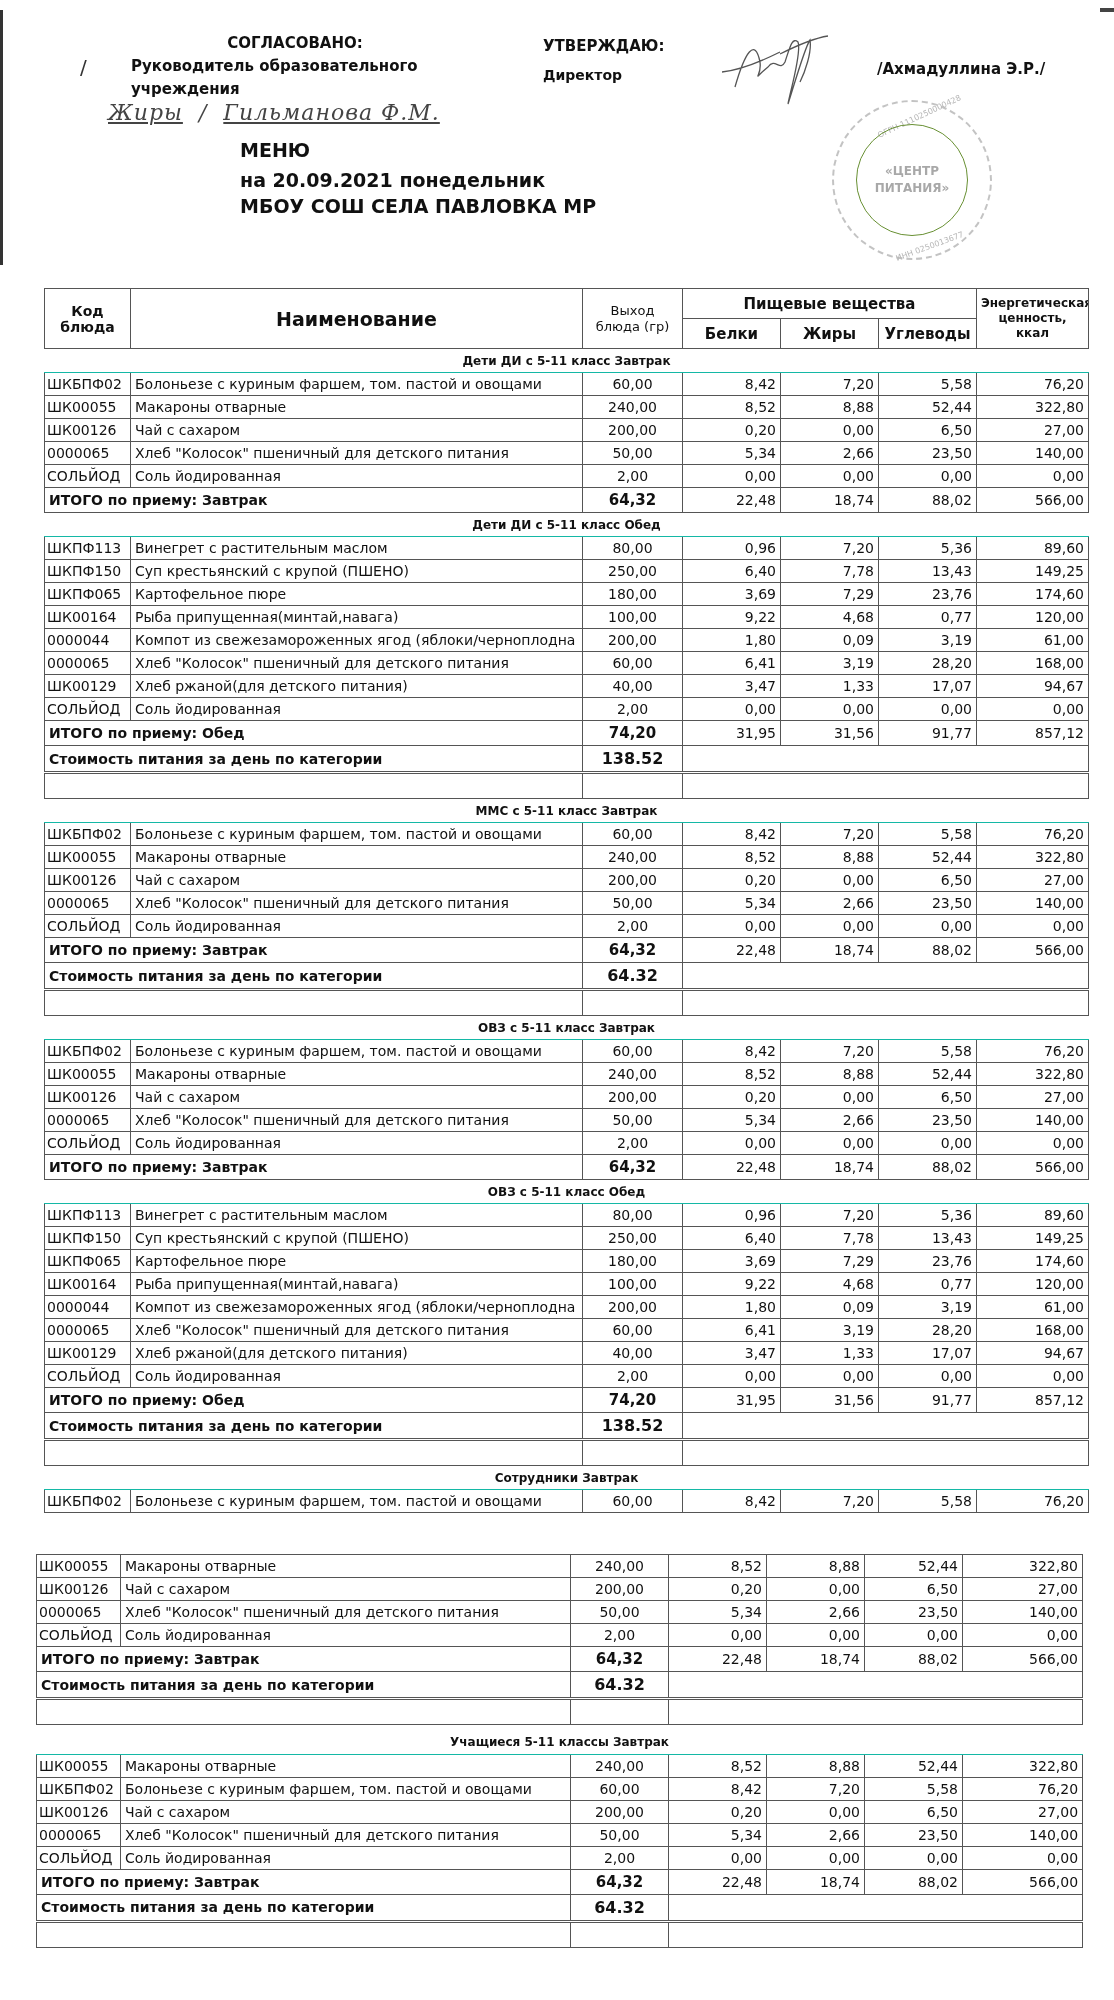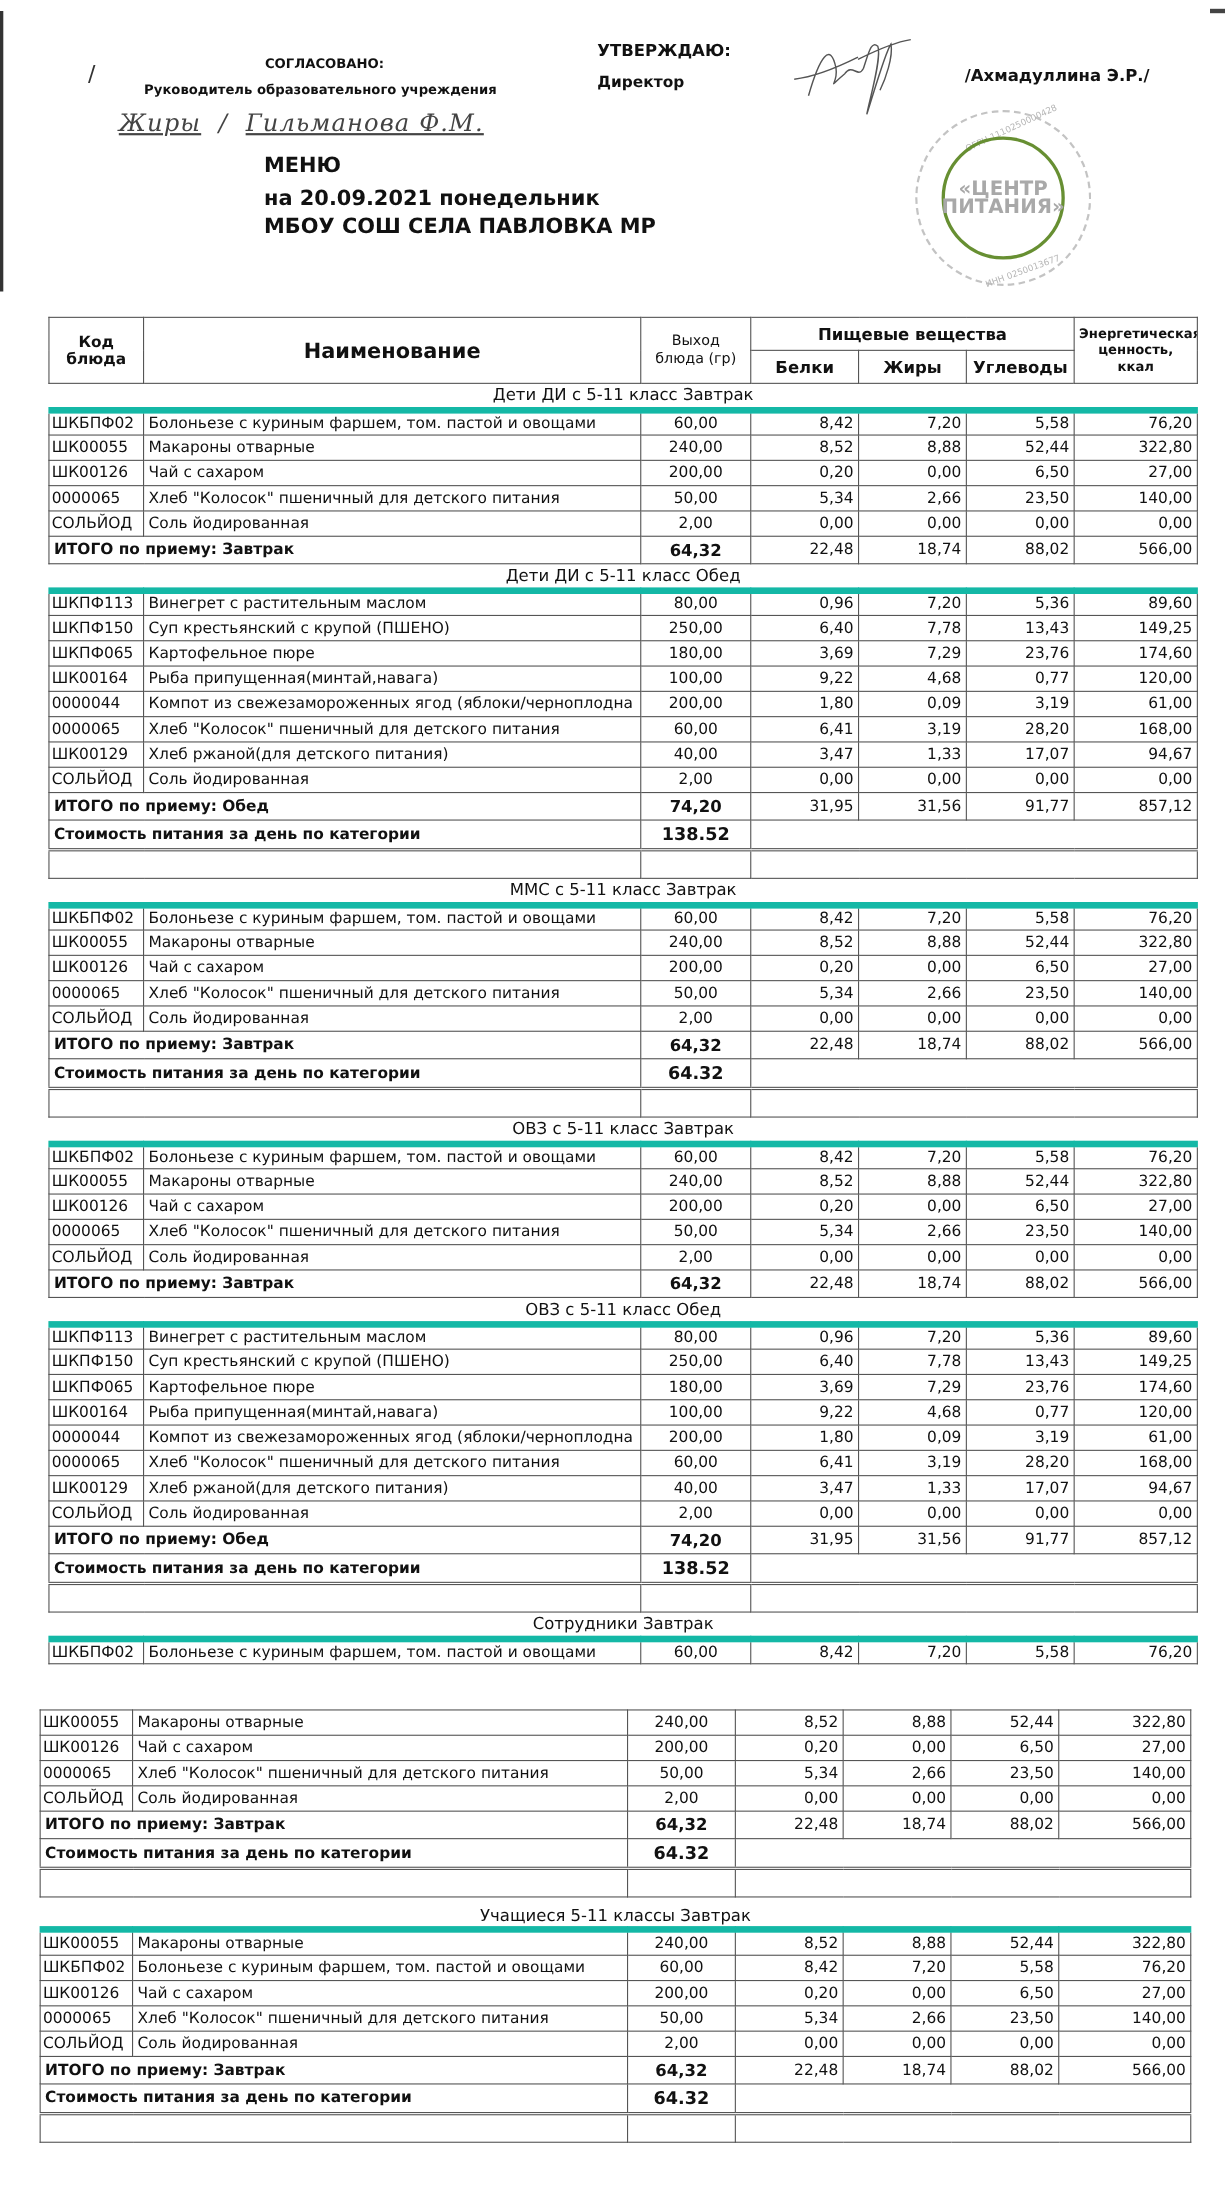--- a/index.html
+++ b/index.html
@@ -4,54 +4,54 @@
 <style>
   * { box-sizing: border-box; }
   html, body { margin: 0; padding: 0; }
   body {
     width: 1114px; height: 2000px; background: #ffffff; position: relative;
     font-family: "DejaVu Sans", "Liberation Sans", sans-serif; color: #111; overflow: hidden;
   }
   .left-edge { position: absolute; left: 0; top: 10px; width: 3px; height: 255px; background: #333; }
   .right-edge { position: absolute; right: 0; top: 8px; width: 14px; height: 4px; background: #444; }
 
-  .approve-left { position: absolute; left: 85px; top: 47px; width: 420px; text-align: center; font-weight: bold; font-size: 12px; line-height: 23px; }
+  .approve-left { position: absolute; left: 85px; top: 32px; width: 420px; text-align: center; font-weight: bold; font-size: 15px; line-height: 23px; }
   .approve-left .role { text-align: left; margin-left: 46px; }
   .slash-mark { position: absolute; left: 80px; top: 55px; font-weight: normal; font-size: 20px; color: #333; }
   .sig-line-left { position: absolute; left: 108px; top: 100px; font-family: "DejaVu Serif", serif; font-style: italic; font-size: 22px; color: #444; letter-spacing: 1px; }
   .sig-line-left .u { text-decoration: underline; }
 
   .approve-right { position: absolute; left: 543px; top: 35px; font-weight: bold; font-size: 15px; line-height: 23px; }
   .approve-right .dir { font-size: 14px; margin-top: 6px; }
   .director-sign { position: absolute; left: 720px; top: 32px; width: 110px; height: 75px; }
   .director-name { position: absolute; left: 866px; top: 60px; font-weight: bold; font-size: 15px; margin-left: 11px; }
 
   .stamp {
     position: absolute; left: 832px; top: 100px; width: 160px; height: 160px; border-radius: 50%;
     border: 2px dashed #b9b9b9; opacity: 0.85;
   }
   .stamp .inner {
     position: absolute; left: 22px; top: 22px; width: 112px; height: 112px; border-radius: 50%;
-    border: 3px solid #4d7c0f; display: flex; align-items: center; justify-content: center;
-    flex-direction: column; color: #9a9a9a; font-weight: bold; font-size: 18px; line-height: 17px; text-align: center;
+    border: 1px solid #4d7c0f; display: flex; align-items: center; justify-content: center;
+    flex-direction: column; color: #9a9a9a; font-weight: bold; font-size: 12px; line-height: 17px; text-align: center;
   }
   .stamp .ogrn { position: absolute; left: 40px; top: 10px; font-size: 8px; color: #aaa; transform: rotate(-25deg); }
   .stamp .inn { position: absolute; left: 60px; top: 140px; font-size: 8px; color: #aaa; transform: rotate(-20deg); }
 
   .title-block { position: absolute; left: 240px; top: 137px; width: 560px; font-weight: bold; }
   .title-block .t1 { font-size: 19px; line-height: 27px; }
   .title-block .t2 { font-size: 19px; line-height: 26px; margin-top: 3px; }
   .title-block .t3 { font-size: 19px; line-height: 26px; }
 
   table.menu { position: absolute; border-collapse: collapse; table-layout: fixed; font-size: 14px; }
   table.menu td, table.menu th { border: 1px solid #555; padding: 0 4px; height: 23px; white-space: nowrap; overflow: hidden; }
   table.menu .num { text-align: right; }
   table.menu .c { text-align: center; margin-left: 47px; }
   table.menu .code { padding-left: 2px; }
-  table.menu tr.sect td { border: none; border-bottom: 6px solid #14b8a6; text-align: center; font-weight: normal; font-size: 15px; height: 24px; }
+  table.menu tr.sect td { border: none; border-bottom: 1px solid #14b8a6; text-align: center; font-weight: bold; font-size: 12px; height: 24px; }
   table.menu tr.total td { font-weight: bold; height: 25px; }
   table.menu tr.total td.num { font-weight: normal; }
   table.menu tr.total td.out { font-weight: bold; font-size: 15px; }
   table.menu tr.cost td { font-weight: bold; height: 27px; border-bottom: 3px double #555; }
   table.menu tr.cost td.out { font-size: 16px; }
   table.menu tr.cost td.blank { border-left: 1px solid #555; }
   table.menu tr.spacer td { height: 26px; }
   table.menu th { font-weight: bold; }
   table.menu th.h-code { font-size: 14px; }
   table.menu th.h-name { font-size: 19px; }

